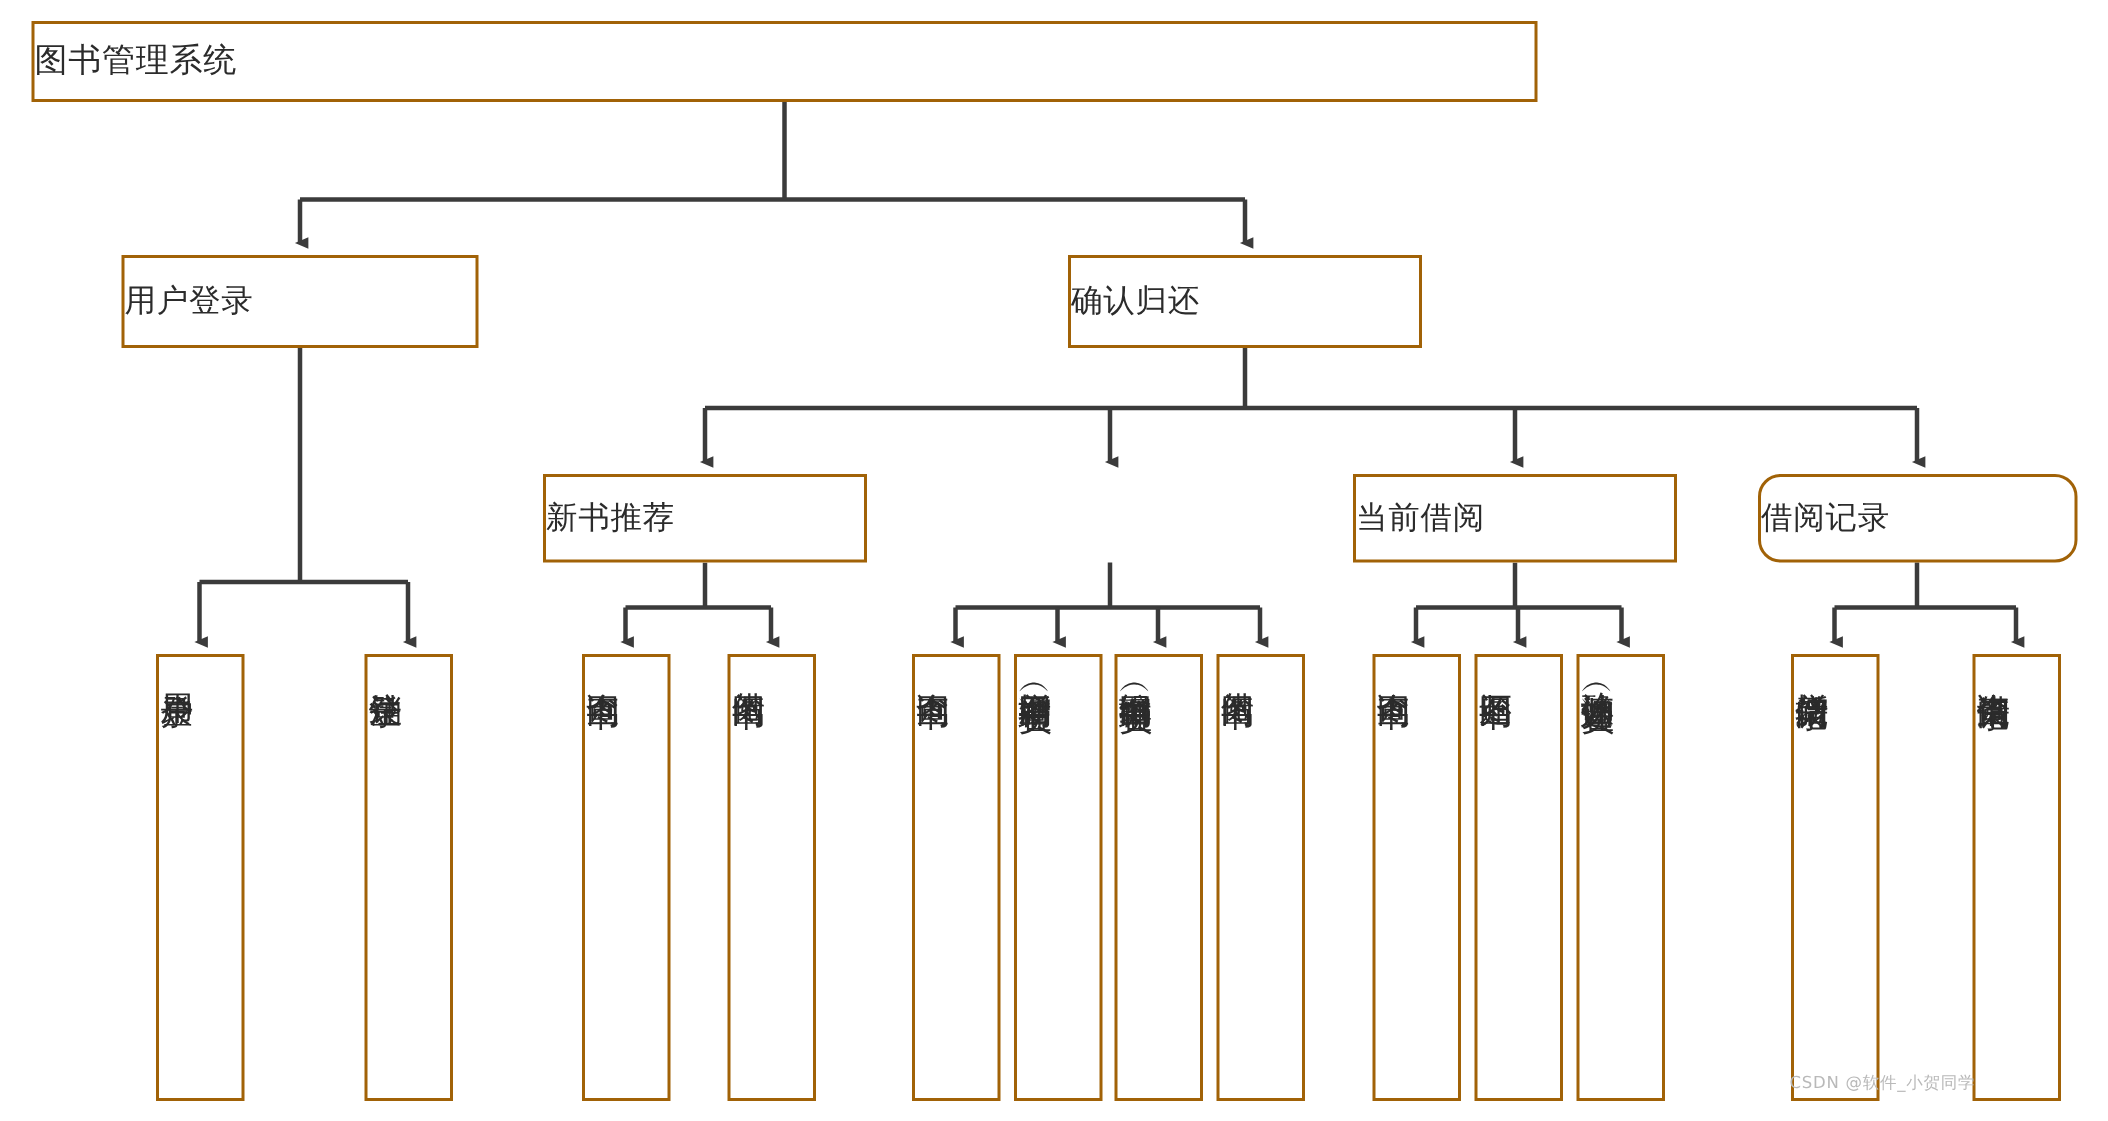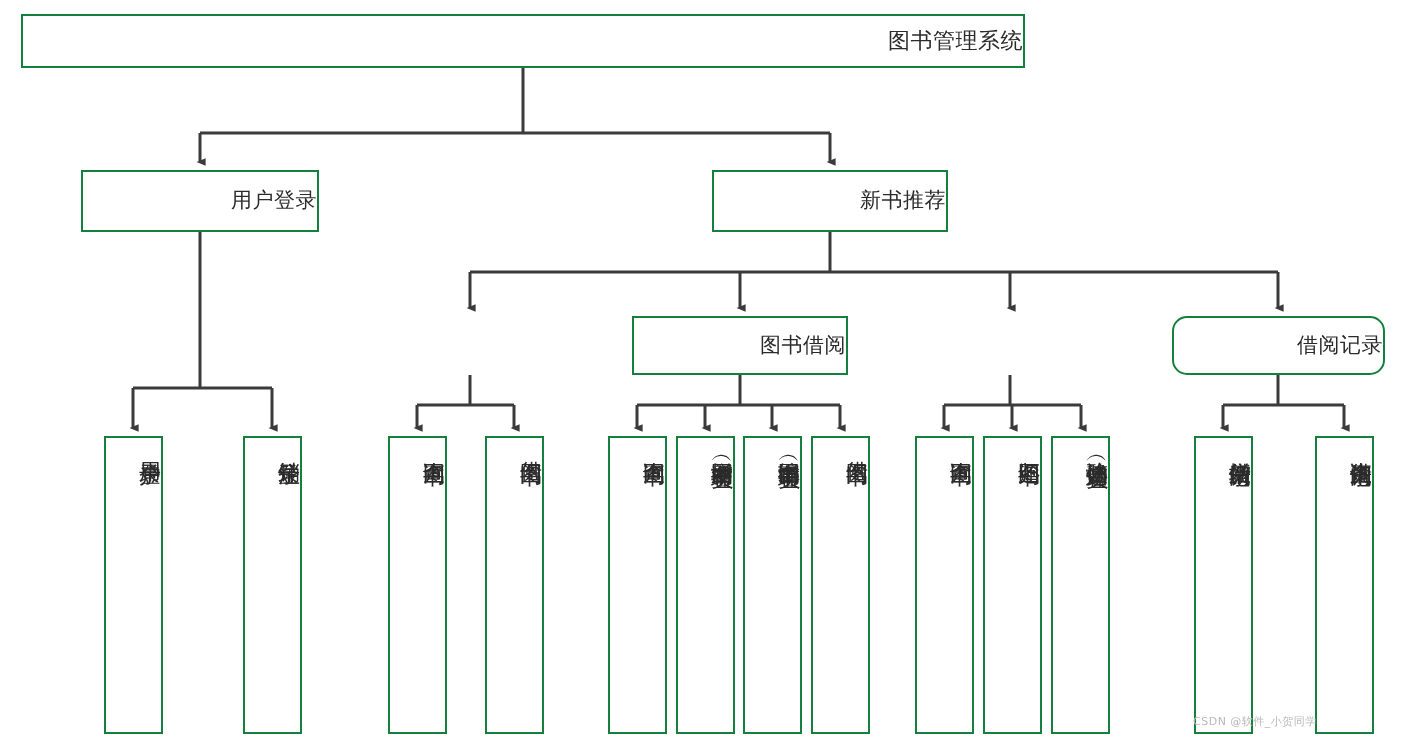--- a/index.html
+++ b/index.html
@@ -24,24 +24,24 @@
     left: 0;
     top: 0;
     width: 1405px;
     height: 747px;
     pointer-events: none;
   }
   .node {
     position: absolute;
     box-sizing: border-box;
     background: #ffffff;
-    border: 2px solid #15803d;
+    border: 2px solid #a16207;
     display: flex;
     align-items: center;
-    justify-content: flex-end;
+    justify-content: flex-start;
     color: #2b2b2b;
   }
   .node .label {
     display: block;
     text-align: center;
     line-height: 1.02;
     letter-spacing: 0.5px;
   }
   .node.horizontal .label {
     font-size: 21px;
@@ -129,25 +129,28 @@
   </svg>
 
   <div class="node horizontal root" style="left:21px; top:14px; width:1004px; height:54px;">
     <span class="label">图书管理系统</span>
   </div>
 
   <div class="node horizontal" style="left:81px; top:170px; width:238px; height:62px;">
     <span class="label">用户登录</span>
   </div>
   <div class="node horizontal" style="left:712px; top:170px; width:236px; height:62px;">
+    <span class="label">确认归还</span>
+  </div>
+
+  <div class="node horizontal" style="left:362px; top:316px; width:216px; height:59px;">
     <span class="label">新书推荐</span>
   </div>
-
-  <div class="node horizontal" style="left:632px; top:316px; width:216px; height:59px;">
-    <span class="label">图书借阅</span>
+  <div class="node horizontal" style="left:902px; top:316px; width:216px; height:59px;">
+    <span class="label">当前借阅</span>
   </div>
   <div class="node horizontal" style="left:1172px; top:316px; width:213px; height:59px;border-radius:15px;">
     <span class="label">借阅记录</span>
   </div>
 
   <div class="node vertical" style="left:104px; top:436px; width:59px; height:298px;">
     <span class="label">用户登录</span>
   </div>
   <div class="node vertical" style="left:243px; top:436px; width:59px; height:298px;">
     <span class="label">注销登录</span>

